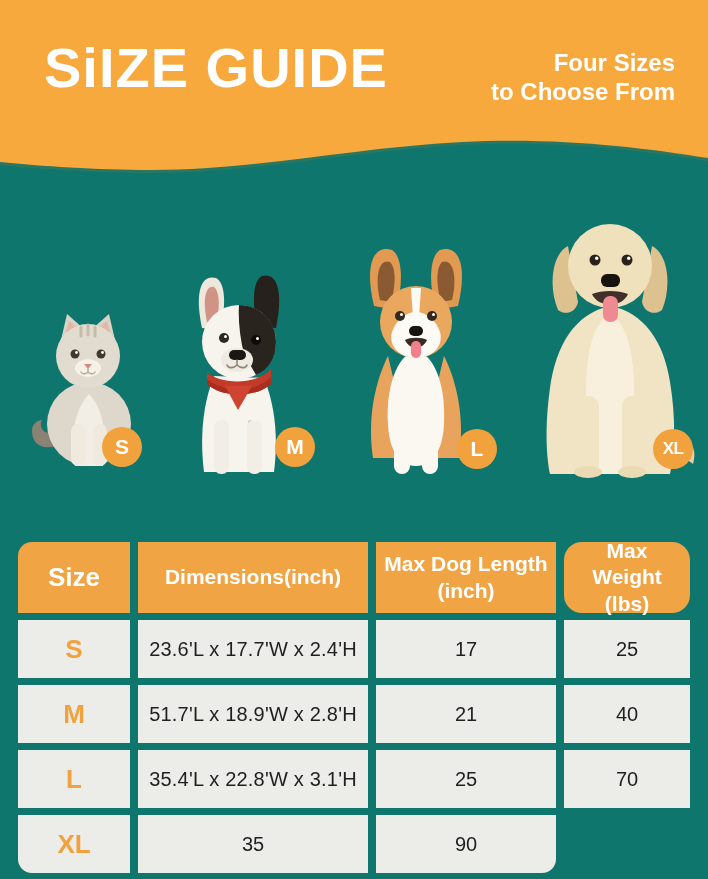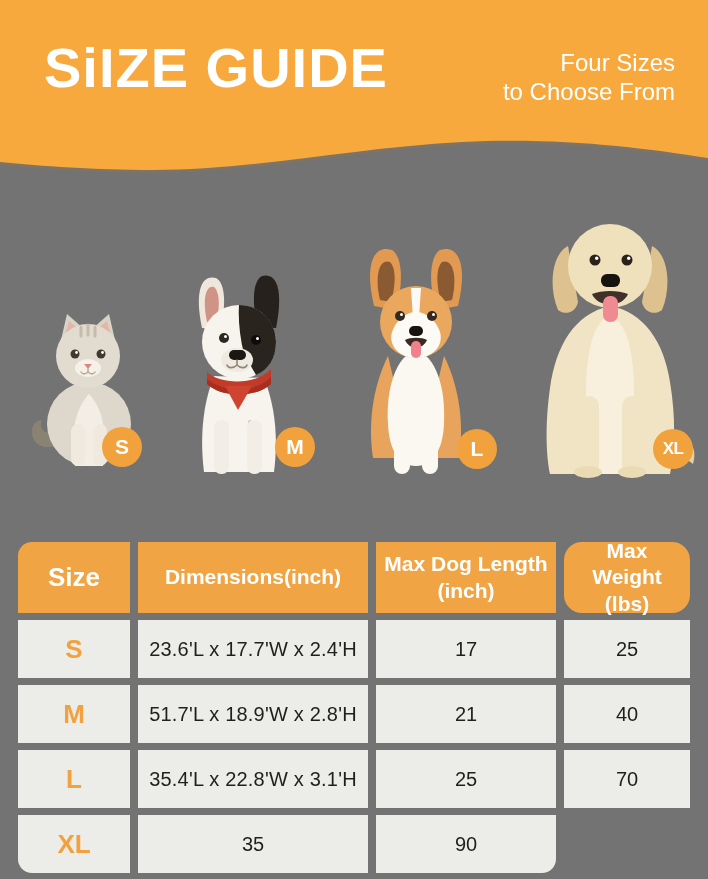--- a/index.html
+++ b/index.html
@@ -5,28 +5,28 @@
   :root{
     --banner-orange:#F7A93E;
     --badge-orange:#F2A23C;
     --table-header-orange:#F1A444;
     --row-gray:#ECEDE8;
     --text-dark:#1F1F1F;
     --size-letter-orange:#F1A13E;
   }
   *{margin:0;padding:0;box-sizing:border-box;}
   body{background:#fff;font-family:"Liberation Sans",sans-serif;}
-  .canvas{position:relative;width:708px;height:879px;background:#737373;overflow:hidden;}
+  .canvas{position:relative;width:708px;height:879px;background:#0f766e;overflow:hidden;}
 
   
   .banner-wave{position:absolute;top:0;left:0;display:block;}
   .page-title{position:absolute;left:44px;top:40px;font-size:56px;line-height:1;
     font-weight:bold;color:#fff;letter-spacing:1px;}
   .banner-subtitle{position:absolute;right:33px;top:48px;text-align:right;color:#fff;
-    font-size:24px;line-height:1.22;font-weight:normal;}
+    font-size:24px;line-height:1.22;font-weight:bold;}
 
   
   .pet{position:absolute;}
   .pet svg{display:block;width:100%;height:100%;}
   .badge{position:absolute;width:40px;height:40px;border-radius:50%;
     background:var(--badge-orange);color:#fff;display:flex;align-items:center;
     justify-content:center;font-weight:bold;font-size:21px;}
   .badge.xl{font-size:17px;letter-spacing:-0.5px;}
 
   

